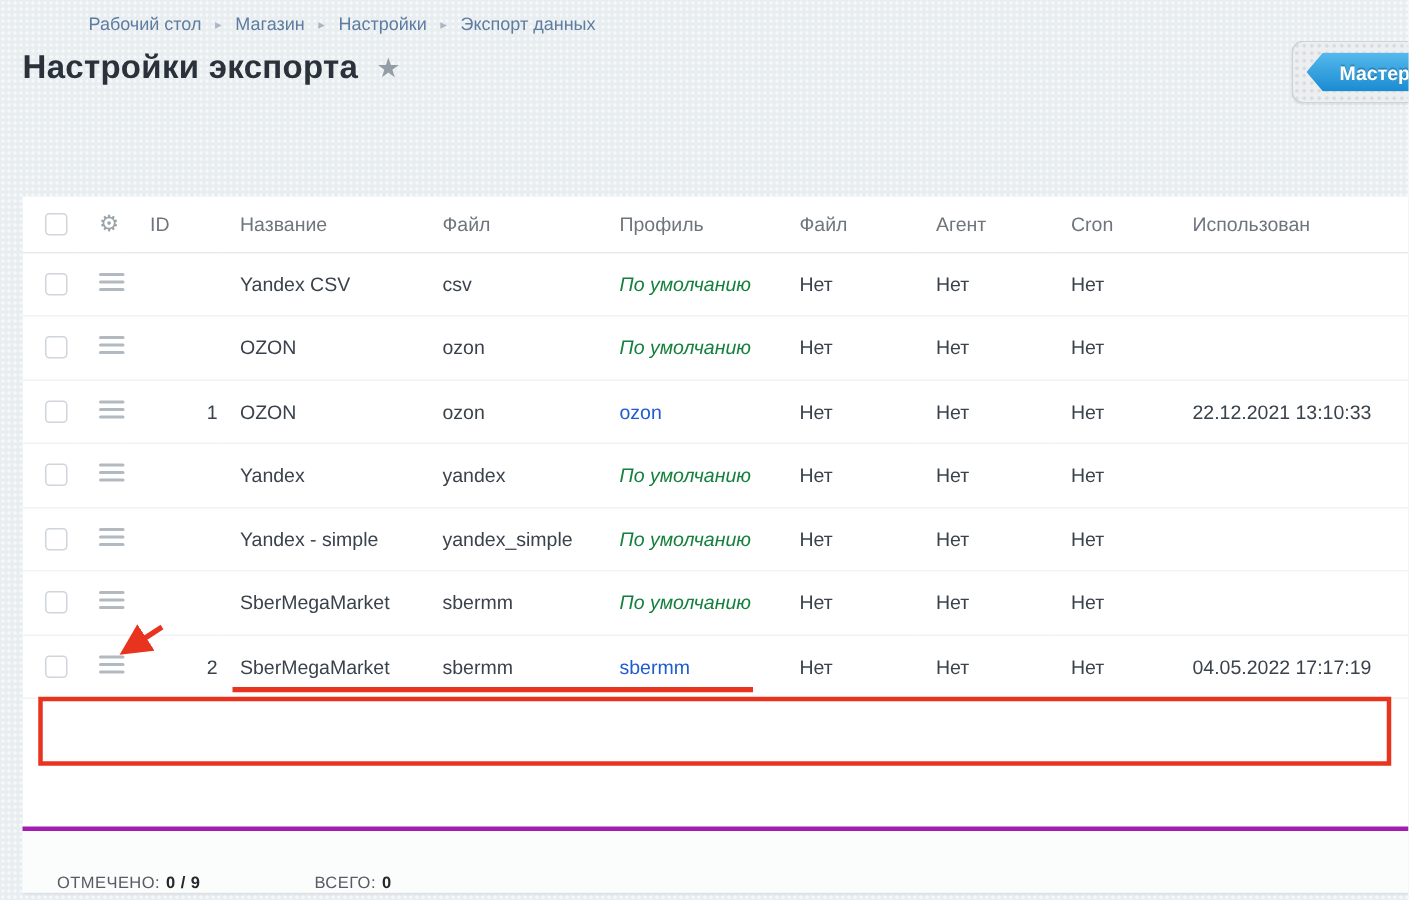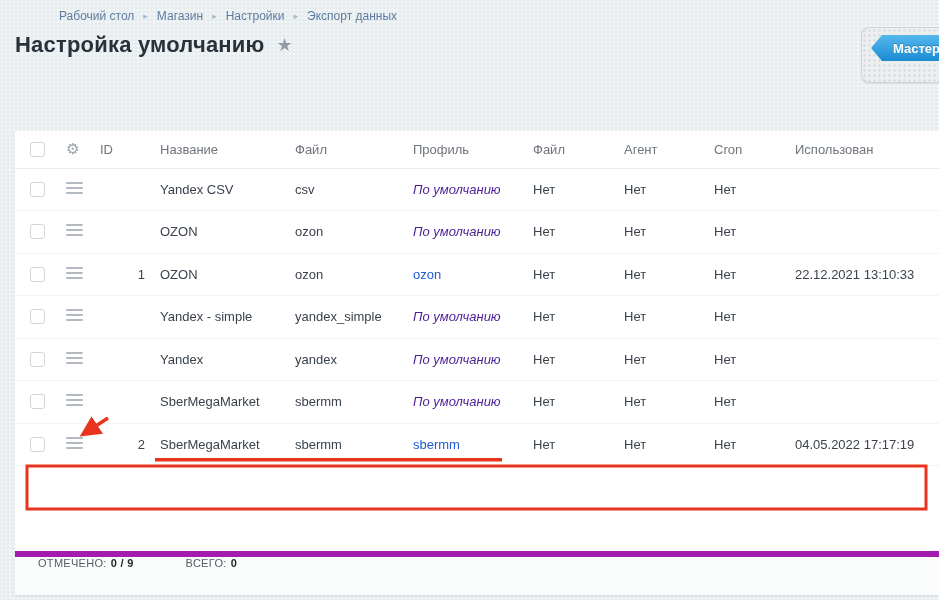--- a/index.html
+++ b/index.html
@@ -21,21 +21,21 @@
   .breadcrumb a { color:#5e7ca0; text-decoration:none; cursor:pointer; }
   .crumb-sep { color:#a9b7c6; font-size:9px; }
 
   .page-title-row {
     position:absolute; left:15px; top:32px; display:flex; align-items:center; gap:12px;
   }
   .page-title { font-size:22px; font-weight:bold; color:#2b313a; letter-spacing:.2px; }
   .fav-star { color:#949ca6; font-size:18px; line-height:1; cursor:pointer; }
 
   .wizard-wrap {
-    position:absolute; right:0; top:27px; width:78px; height:56px;
+    position:absolute; right:0; top:27px; width:78px; height:42px;
     background-color:#eceef0;
     background-image:radial-gradient(#d7dce0 1px, transparent 1.2px);
     background-size:5px 5px;
     border:1px solid #cdd3d8; border-right:none;
     border-radius:8px 0 0 8px;
     box-shadow:0 1px 1px rgba(0,0,0,.06);
     text-align:center;
   }
   .wizard-btn {
     position:absolute; left:9px; top:7px; right:-2px; height:26px;
@@ -66,28 +66,28 @@
   .checkbox {
     width:15px; height:15px; border:1px solid #cfd5da; border-radius:3px;
     background:#fff; cursor:pointer;
   }
   .gear { color:#9aa2aa; font-size:15px; line-height:1; cursor:pointer; }
   .hamburger { display:inline-block; cursor:pointer; }
   .hamburger i {
     display:block; width:17px; height:2px; background:#b3b9c0;
     margin:3px 0; border-radius:1px;
   }
-  .profile-default { color:#4c1d95; font-style:italic; cursor:pointer; text-decoration:none; }
+  .profile-default { color:#15803d; font-style:italic; cursor:pointer; text-decoration:none; }
   .profile-link { color:#1e5cd0; cursor:pointer; text-decoration:none; }
 
   
   .grid-footer {
     position:absolute; left:0; right:0; bottom:0; height:44px;
-    background:#fbfcfc; border-top:6px solid #a21caf;
-    display:flex; align-items:flex-start; gap:52px; padding-left:23px;
+    background:#fbfcfc; border-top:3px solid #a21caf;
+    display:flex; align-items:flex-end; gap:76px; padding-left:23px;
     font-size:11px; letter-spacing:.3px;
   }
   .grid-footer .lbl { color:#565c63; }
   .grid-footer .val { color:#23272c; font-weight:bold; margin-left:4px; }
 
   
   .annotation-layer { position:absolute; left:0; top:0; width:939px; height:600px; pointer-events:none; }
 </style>
 </head>
 <body>
@@ -96,21 +96,21 @@
   <a>Рабочий стол</a>
   <span class="crumb-sep">▸</span>
   <a>Магазин</a>
   <span class="crumb-sep">▸</span>
   <a>Настройки</a>
   <span class="crumb-sep">▸</span>
   <a>Экспорт данных</a>
 </nav>
 
 <div class="page-title-row">
-  <h1 class="page-title">Настройка умолчанию</h1>
+  <h1 class="page-title">Настройки экспорта</h1>
   <span class="fav-star">★</span>
 </div>
 
 <div class="wizard-wrap">
   <div class="wizard-btn">Мастер</div>
 </div>
 
 <div class="grid-card">
   <table class="grid">
     <colgroup>
@@ -183,36 +183,36 @@
           <td>Нет</td>
           <td>Нет</td>
           <td>22.12.2021 13:10:33</td>
         </tr>
         <tr>
           <td>
             <div class="checkbox"></div>
           </td>
           <td><span class="hamburger"><i></i><i></i><i></i></span></td>
           <td class="c-id"></td>
+          <td>Yandex</td>
+          <td>yandex</td>
+          <td><a class="profile-default">По умолчанию</a></td>
+          <td>Нет</td>
+          <td>Нет</td>
+          <td>Нет</td>
+          <td></td>
+        </tr>
+        <tr>
+          <td>
+            <div class="checkbox"></div>
+          </td>
+          <td><span class="hamburger"><i></i><i></i><i></i></span></td>
+          <td class="c-id"></td>
           <td>Yandex - simple</td>
           <td>yandex_simple</td>
-          <td><a class="profile-default">По умолчанию</a></td>
-          <td>Нет</td>
-          <td>Нет</td>
-          <td>Нет</td>
-          <td></td>
-        </tr>
-        <tr>
-          <td>
-            <div class="checkbox"></div>
-          </td>
-          <td><span class="hamburger"><i></i><i></i><i></i></span></td>
-          <td class="c-id"></td>
-          <td>Yandex</td>
-          <td>yandex</td>
           <td><a class="profile-default">По умолчанию</a></td>
           <td>Нет</td>
           <td>Нет</td>
           <td>Нет</td>
           <td></td>
         </tr>
         <tr>
           <td>
             <div class="checkbox"></div>
           </td>

